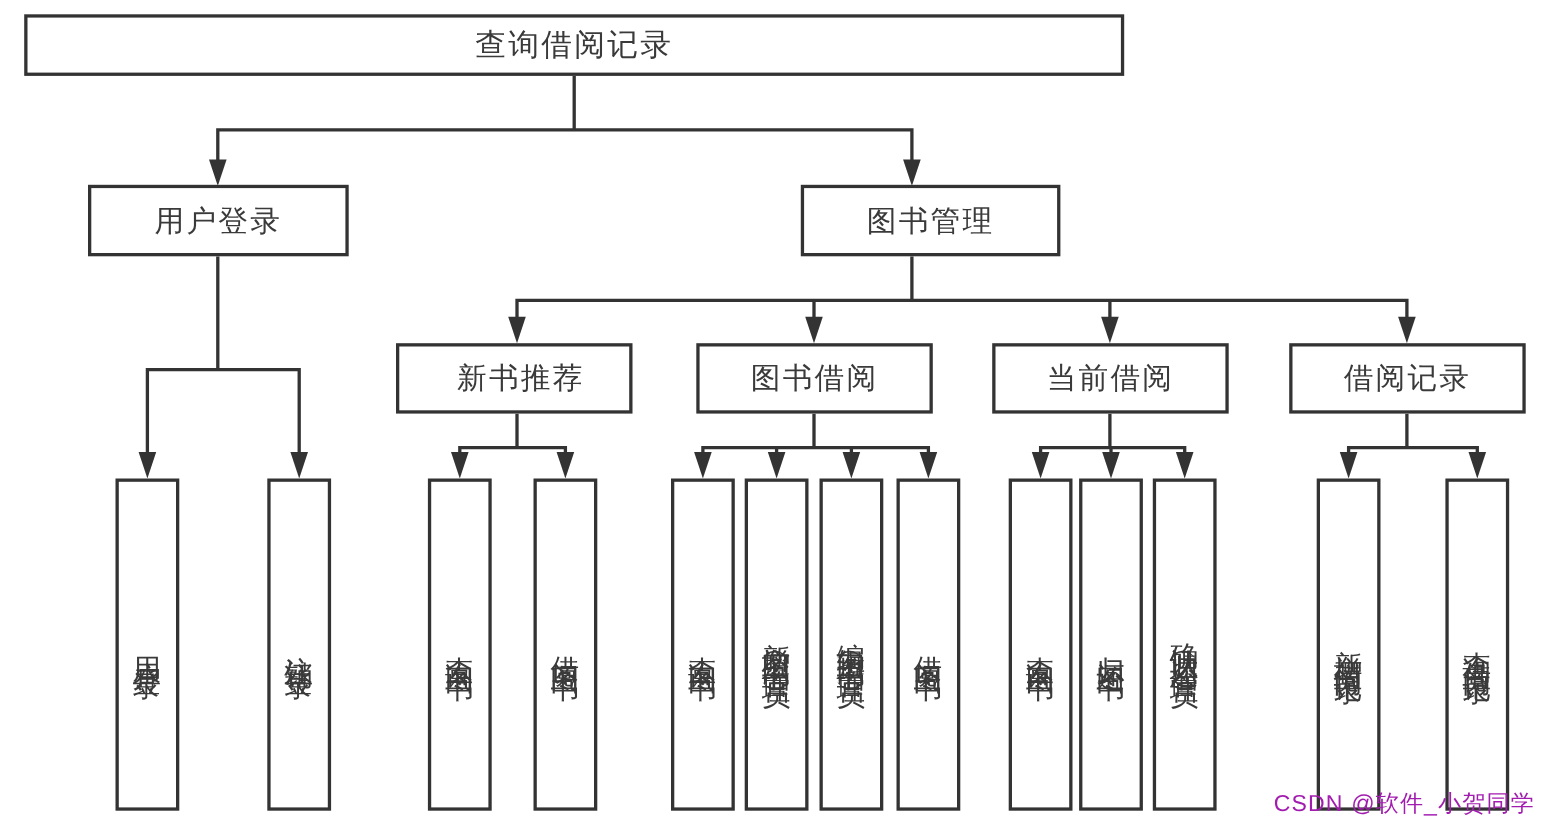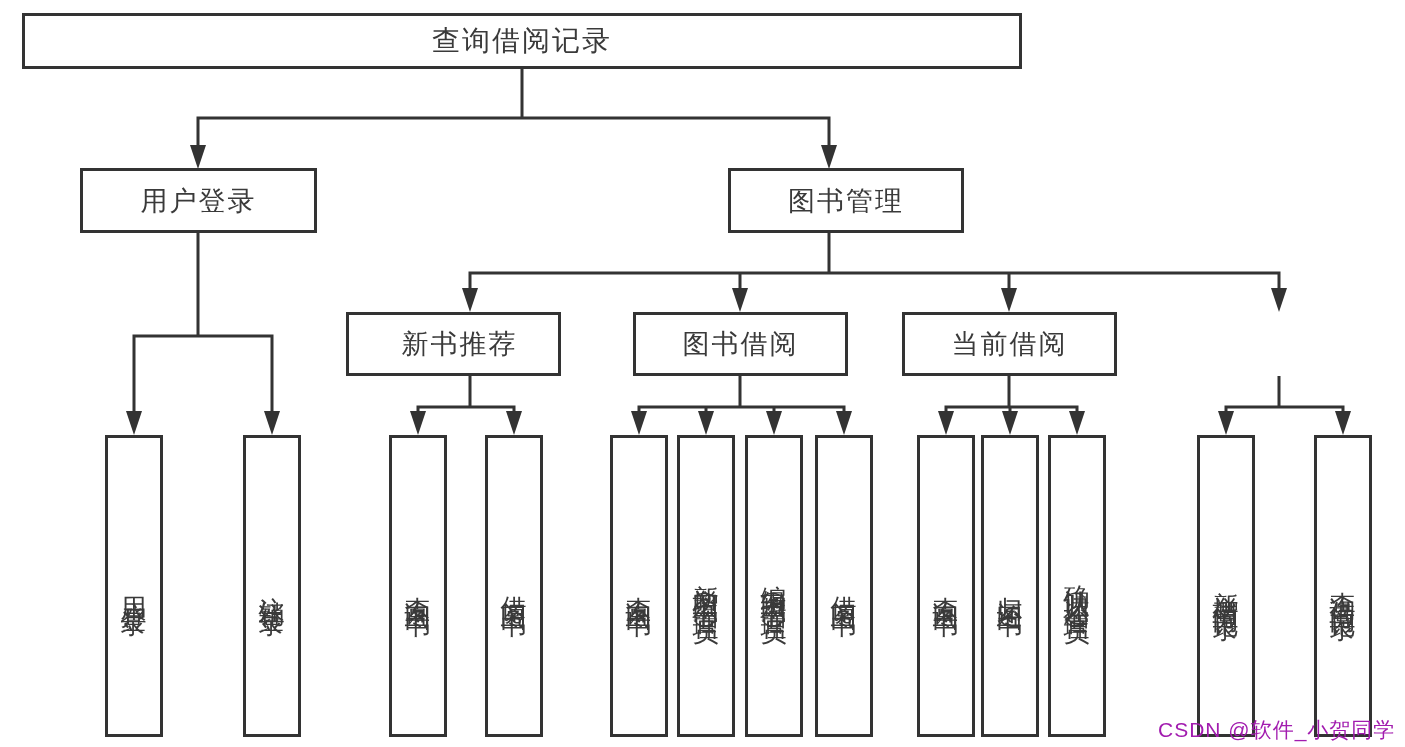--- a/index.html
+++ b/index.html
@@ -17,21 +17,21 @@
     border:3px solid #333333;
     background:#ffffff;
     display:flex;align-items:center;justify-content:center;
     color:#3a3a3a;
   }
   .h-box{font-size:27px;letter-spacing:2px;white-space:nowrap;}
   .root-box{left:22px;top:13px;width:1000px;height:56px;font-size:28px;}
   .l2-a{left:80px;top:168px;width:237px;height:65px;}
   .l2-b{left:728px;top:168px;width:236px;height:65px;}
   .l3{top:312px;height:64px;width:215px;}
-  .l3-a{left:346px;padding-left:12px;}
+  .l3-a{left:360px;padding-left:12px;}
   .l3-b{left:633px;}
   .l3-c{left:902px;}
   .l3-d{left:1172px;}
   .leaf{top:435px;height:302px;width:58px;}
   .leaf span{
     writing-mode:vertical-rl;
     text-orientation:mixed;
     font-size:26px;
     line-height:1;
     letter-spacing:5px;
@@ -114,20 +114,23 @@
 
   <div class="box h-box l3 l3-a">
     <span>新书推荐</span>
   </div>
   <div class="box h-box l3 l3-c">
     <span>当前借阅</span>
   </div>
   <div class="box h-box l3 l3-b">
     <span>图书借阅</span>
   </div>
+  <div class="box h-box l3 l3-d">
+    <span>借阅记录</span>
+  </div>
 
   <div class="box leaf lf-1">
     <span>用户登录</span>
   </div>
   <div class="box leaf lf-2">
     <span>注销登录</span>
   </div>
 
   <div class="box leaf lf-3">
     <span>查询图书</span>

